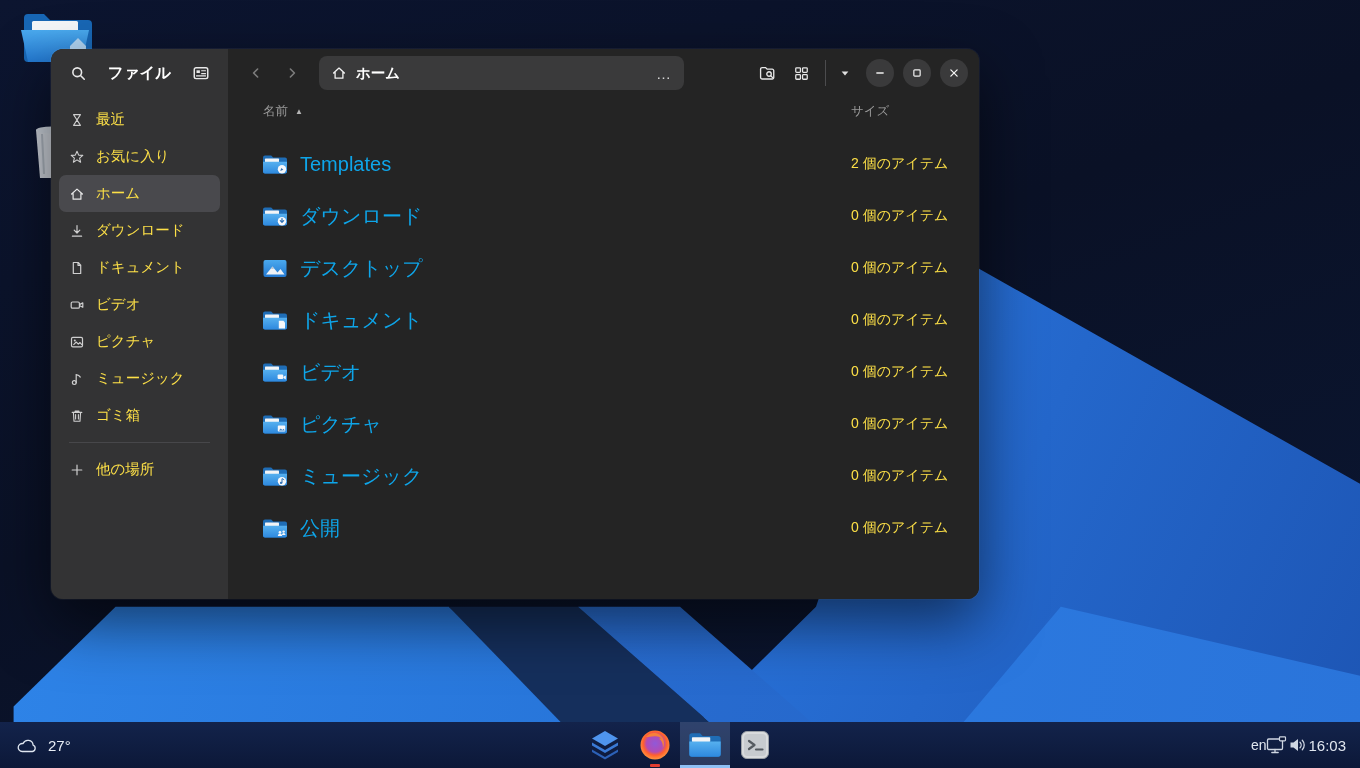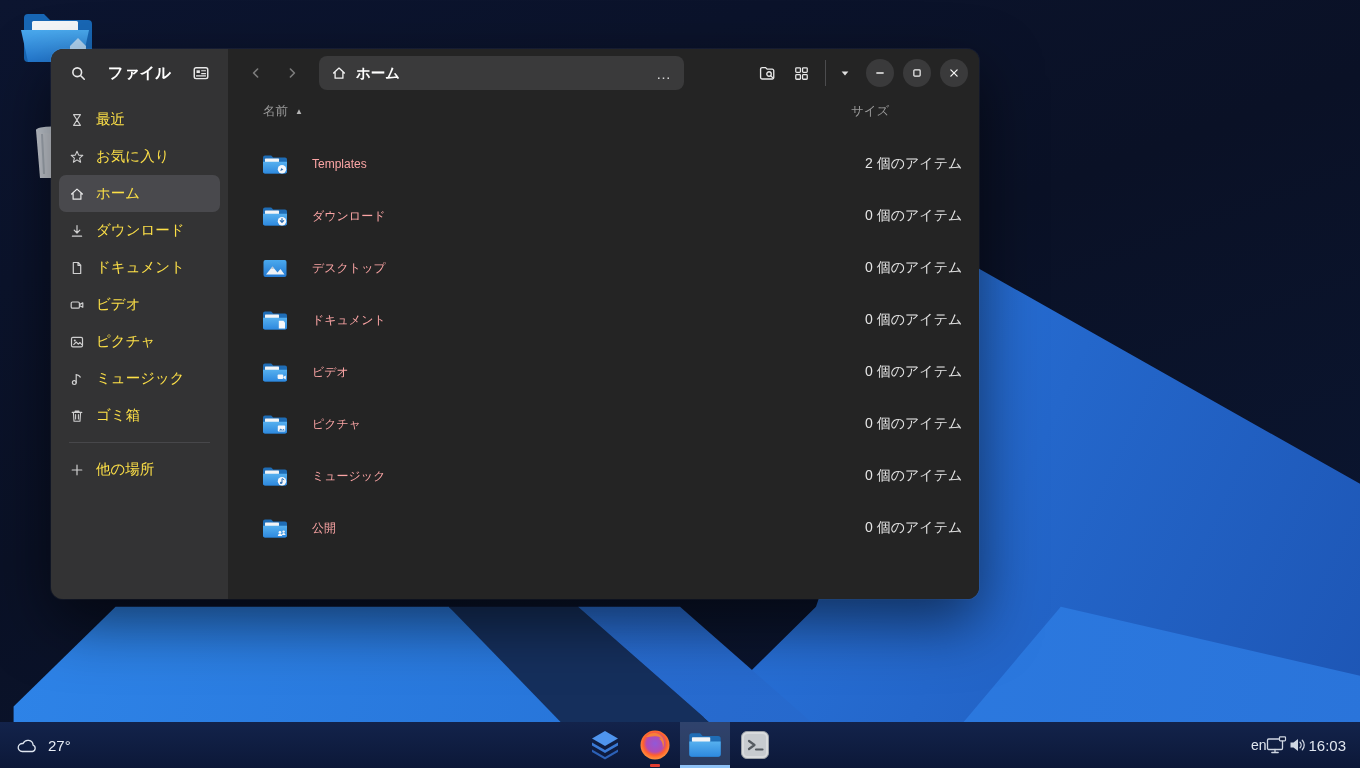--- a/index.html
+++ b/index.html
@@ -56,22 +56,22 @@
     display:flex; align-items:center; justify-content:center; margin-left:9px; cursor:pointer; }
 
   .colhead { height:28px; display:flex; align-items:center; font-size:12.5px; color:#9a9a9a; }
   .ch-name { margin-left:35px; display:flex; align-items:center; gap:7px; cursor:pointer; }
   .ch-sort { font-size:8px; color:#b5b5b5; }
   .ch-size { position:absolute; left:623px; cursor:pointer; }
 
   .filelist { padding-top:13px; }
   .frow { height:52px; display:flex; align-items:center; position:relative; cursor:pointer; }
   .frow .fic { position:absolute; left:34px; }
-  .frow .fname { position:absolute; left:84px; color:#fca5a5; font-size:12px; }
-  .frow .fsize { position:absolute; left:637px; color:#e5e5e5; font-size:14px; }
+  .frow .fname { position:absolute; left:72px; color:#0ea5e9; font-size:20px; }
+  .frow .fsize { position:absolute; left:623px; color:#fde047; font-size:14px; }
 
   
   .taskbar { position:absolute; left:0; bottom:0; width:1360px; height:46px;
     background:linear-gradient(180deg,#13234b 0%,#0c1838 100%); display:flex; align-items:center; }
   .tb-left { position:absolute; left:16px; display:flex; align-items:center; gap:10px;
     color:#e8edf5; font-size:15px; cursor:pointer; }
   .tb-center { position:absolute; left:50%; transform:translateX(-50%); height:46px;
     display:flex; align-items:center; }
   .tb-app { width:50px; height:46px; display:flex; align-items:center; justify-content:center;
     position:relative; cursor:pointer; }

